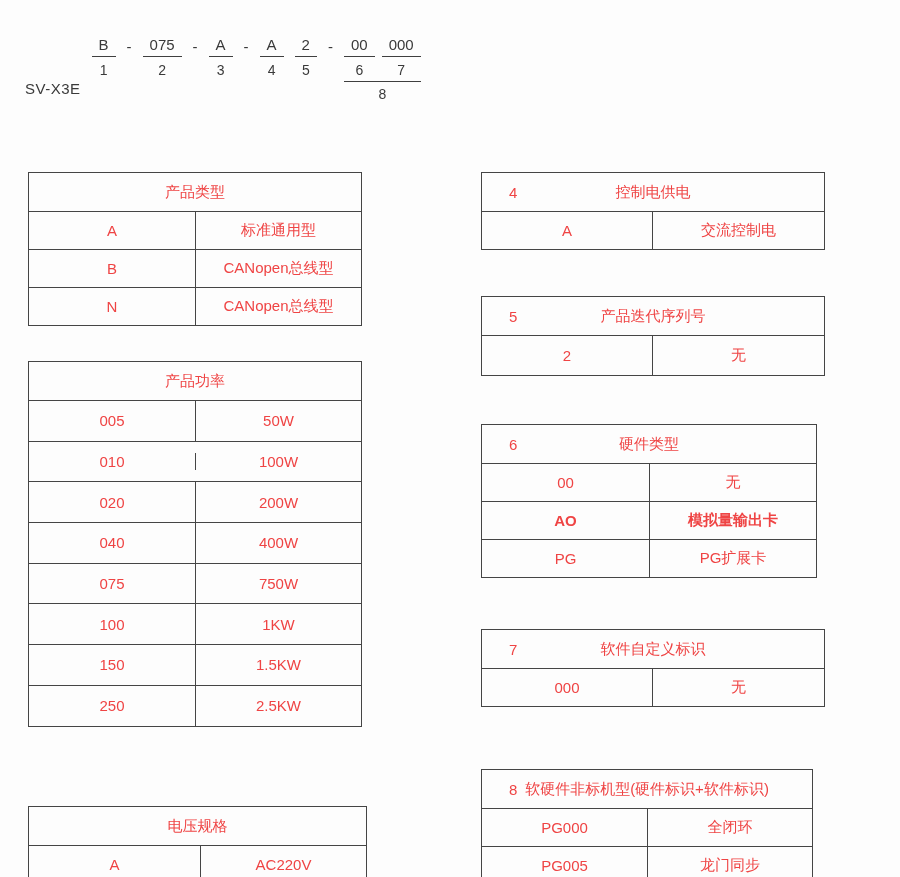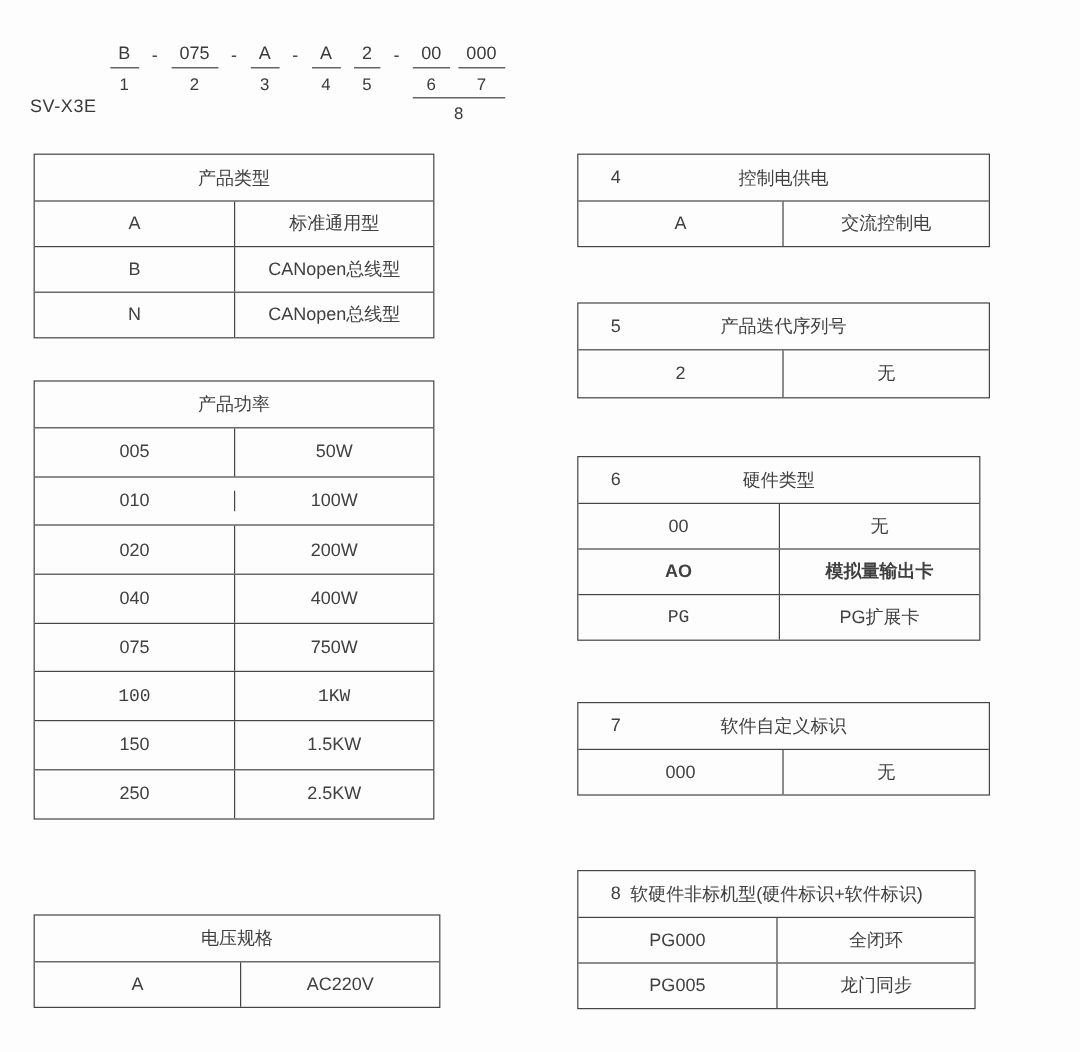--- a/index.html
+++ b/index.html
@@ -45,21 +45,22 @@
     border-bottom: 1px solid #3f3f3f;
   }
   .group8-num { margin-top: 5px; }
 
   
   .table {
     position: absolute;
     border: 1px solid #454545;
     background: #fdfdfd;
     font-size: 15px;
-    color: #404040;
+    color: #ef4444;
+    margin-top: 44px;
   }
   .thead {
     position: relative;
     display: flex;
     align-items: center;
     justify-content: center;
   }
   .tnum {
     position: absolute;
     left: 27px;
@@ -170,21 +171,21 @@
         <div class="tcell tdesc">200W</div>
       </div>
       <div class="trow" style="height: 40.7px;">
         <div class="tcell tcode" style="width: 167px;">040</div>
         <div class="tcell tdesc">400W</div>
       </div>
       <div class="trow" style="height: 40.7px;">
         <div class="tcell tcode" style="width: 167px;">075</div>
         <div class="tcell tdesc">750W</div>
       </div>
-      <div class="trow" style="height: 40.7px; font-family: Liberation Mono, monospace;">
+      <div class="trow" style="height: 40.7px;">
         <div class="tcell tcode" style="width: 167px;">100</div>
         <div class="tcell tdesc">1KW</div>
       </div>
       <div class="trow" style="height: 40.7px;">
         <div class="tcell tcode" style="width: 167px;">150</div>
         <div class="tcell tdesc">1.5KW</div>
       </div>
       <div class="trow" style="height: 40.7px;">
         <div class="tcell tcode" style="width: 167px;">250</div>
         <div class="tcell tdesc">2.5KW</div>
@@ -226,21 +227,21 @@
       </div>
       <div class="trow" style="height: 38px;">
         <div class="tcell tcode" style="width: 168px;">00</div>
         <div class="tcell tdesc">无</div>
       </div>
       <div class="trow" style="height: 38px; font-weight: bold;">
         <div class="tcell tcode" style="width: 168px;">AO</div>
         <div class="tcell tdesc">模拟量输出卡</div>
       </div>
       <div class="trow" style="height: 38px;">
-        <div class="tcell tcode" style="width: 168px; font-family: Liberation Mono, monospace;">PG</div>
+        <div class="tcell tcode" style="width: 168px;">PG</div>
         <div class="tcell tdesc">PG扩展卡</div>
       </div>
     </div>
     <div class="table" style="left: 481px; top: 585px; width: 344px;">
       <div class="thead" style="height: 38px;">
         <span class="tnum">7</span>
         <span>软件自定义标识</span>
       </div>
       <div class="trow" style="height: 38px;">
         <div class="tcell tcode" style="width: 171px;">000</div>

